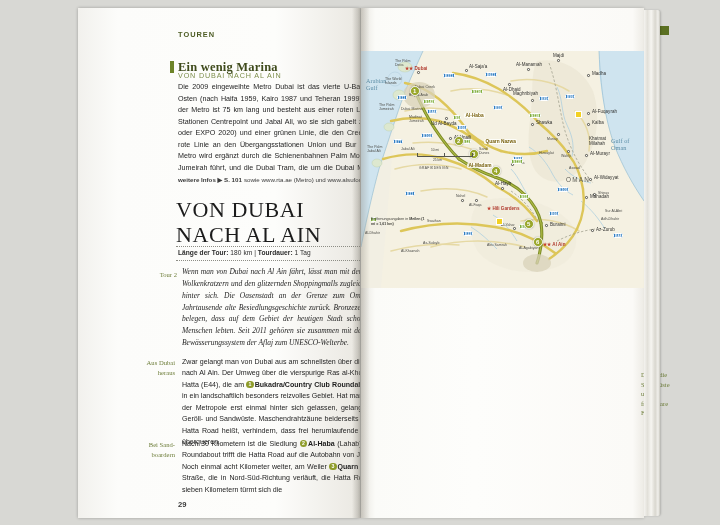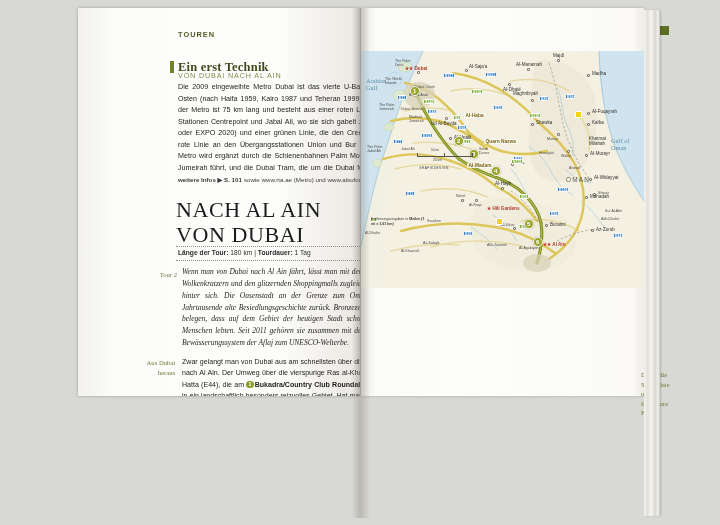--- a/index.html
+++ b/index.html
@@ -12,21 +12,21 @@
   }
   #spread {
     position: relative;
     width: 720px; height: 525px;
     background: #d8d8d4;
   }
   
   .page {
     position: absolute;
     top: 8px;
-    height: 388px;
+    height: 510px;
     background: #fdfdfb;
     overflow: hidden;
   }
   #page-left  { left: 78px;  width: 282px;
     background: linear-gradient(to right,#f2f1ed 0%,#fcfcfa 14%,#fdfdfb 70%,#eceae4 97%,#dedcd5 100%);
     box-shadow: 0 0 3px rgba(0,0,0,.28);
   }
   #page-right { left: 361px; width: 283px;
     background: linear-gradient(to right,#e7e5de 0%,#fbfbf8 5%,#fdfdfb 40%,#fbfaf7 96%,#edebe5 100%);
     box-shadow: 0 0 3px rgba(0,0,0,.22);
@@ -200,31 +200,31 @@
 <div id="spread">
 
   <div class="page" id="page-left">
 
     <div class="runhead" id="rh-left">
       <div class="kicker">TOUREN</div>
       <div class="sub">VON DUBAI NACH AL AIN</div>
     </div>
 
     <div class="sec-bar"></div>
-    <div class="sec-head">Ein erst Technik</div>
+    <div class="sec-head">Ein wenig Marina</div>
 
     <div class="intro-box">
       <span>Die 2009 eingeweihte Metro Dubai ist das vierte U-Bahn-Netz im Nahen Osten (nach Haifa 1959, Kairo 1987 und Teheran 1999). Das Gesamtnetz der Metro ist 75 km lang und besteht aus einer roten Linie (zwischen den Stationen Centrepoint und Jabal Ali, wo sie sich gabelt zur UAE Exchange oder EXPO 2020) und einer grünen Linie, die den Creek umfährt und die rote Linie an den Übergangsstationen Union und Bur Juman kreuzt. Die Metro wird ergänzt durch die Schienenbahnen Palm Monorail, die zu Palm Jumeirah führt, und die Dubai Tram, die um die Dubai Marina herum fährt.</span>
       <span class="tail arrowref">weitere Infos ▶ S. 101</span>
       <span class="tail">sowie www.rta.ae (Metro) und www.alsufouhtram.com (Tram).</span>
     </div>
 
     <div class="bigtitle">
+      <div>VON DUBAI</div>
       <div>NACH AL AIN</div>
-      <div>VON DUBAI</div>
     </div>
 
     <div class="rule" id="rule-a"></div>
     <div class="tourmeta">
       <b>Länge der Tour:</b>
       <span>180 km</span>
       <span>|</span>
       <b>Tourdauer:</b>
       <span>1 Tag</span>
     </div>

